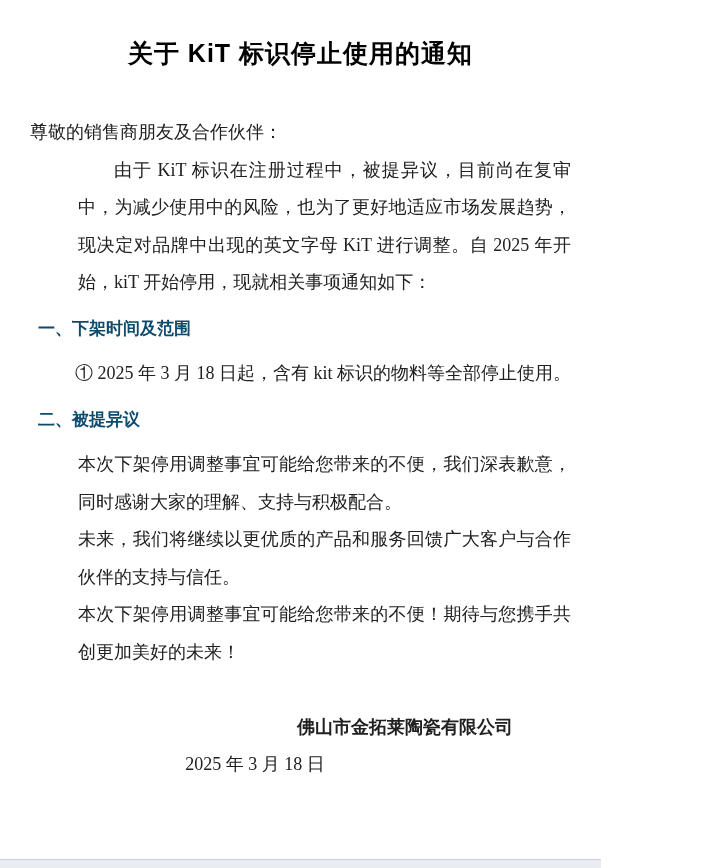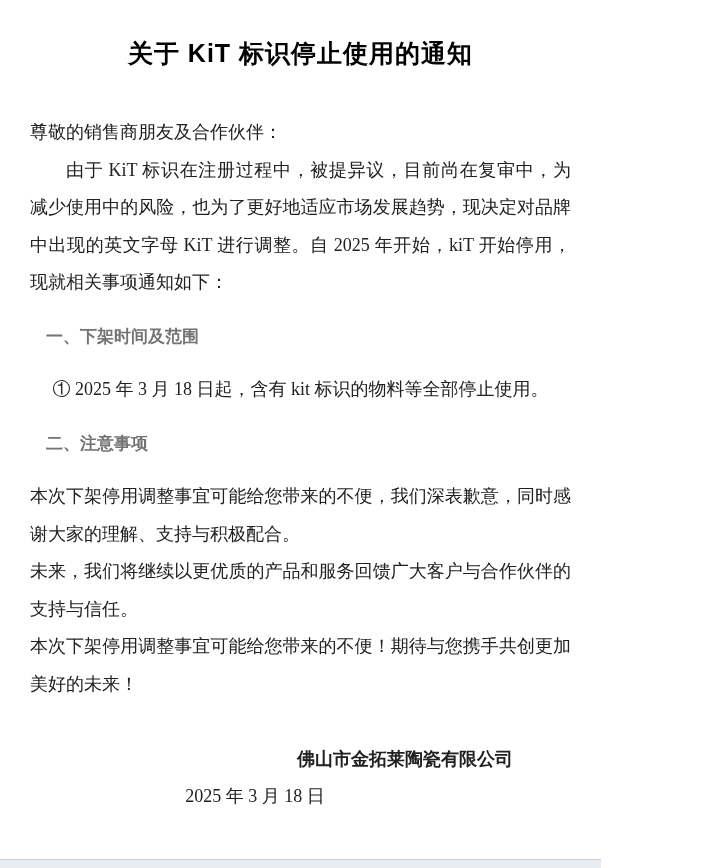--- a/index.html
+++ b/index.html
@@ -36,34 +36,35 @@
     font-size: 18px;
     line-height: 37.5px;
     margin: 0;
     color: #212121;
   }
   .salutation {
     text-align: left;
   }
   .para {
     text-align: justify;
+    margin-left: 48px;
   }
   .intro {
     text-indent: 2em;
   }
   .section-heading {
     font-family: "Liberation Sans", "DejaVu Sans", sans-serif;
     font-weight: bold;
     font-size: 17px;
     line-height: 37.5px;
-    color: #737373;
-    margin: 16px;
+    color: #0c4a6e;
+    margin: 8px;
   }
   .list-item {
-    text-align: center;
+    text-align: right;
   }
   .signature-block {
     margin-top: 37.5px;
   }
   .sig-company {
     text-align: right;
     padding-right: 58px;
     font-weight: bold;
   }
   .sig-date {
@@ -99,21 +100,21 @@
 
     <div class="body-line salutation">尊敬的销售商朋友及合作伙伴：</div>
 
     <p class="body-line para intro">由于 KiT 标识在注册过程中，被提异议，目前尚在复审中，为减少使用中的风险，也为了更好地适应市场发展趋势，现决定对品牌中出现的英文字母 KiT 进行调整。自 2025 年开始，kiT 开始停用，现就相关事项通知如下：</p>
 
     <div class="section-heading">一、下架时间及范围</div>
 
     <div class="body-line list-item">① 2025 年 3 月 18 日起，含有 kit 标识的物料等全部停止使用。</div>
 
 
-    <div class="section-heading">二、注意事项</div>
+    <div class="section-heading">二、被提异议</div>
 
 
     <p class="body-line para">本次下架停用调整事宜可能给您带来的不便，我们深表歉意，同时感谢大家的理解、支持与积极配合。</p>
 
     <p class="body-line para">未来，我们将继续以更优质的产品和服务回馈广大客户与合作伙伴的支持与信任。</p>
 
     <p class="body-line para">本次下架停用调整事宜可能给您带来的不便！期待与您携手共创更加美好的未来！</p>
 
     <div class="signature-block">
       <div class="body-line sig-company">佛山市金拓莱陶瓷有限公司</div>

